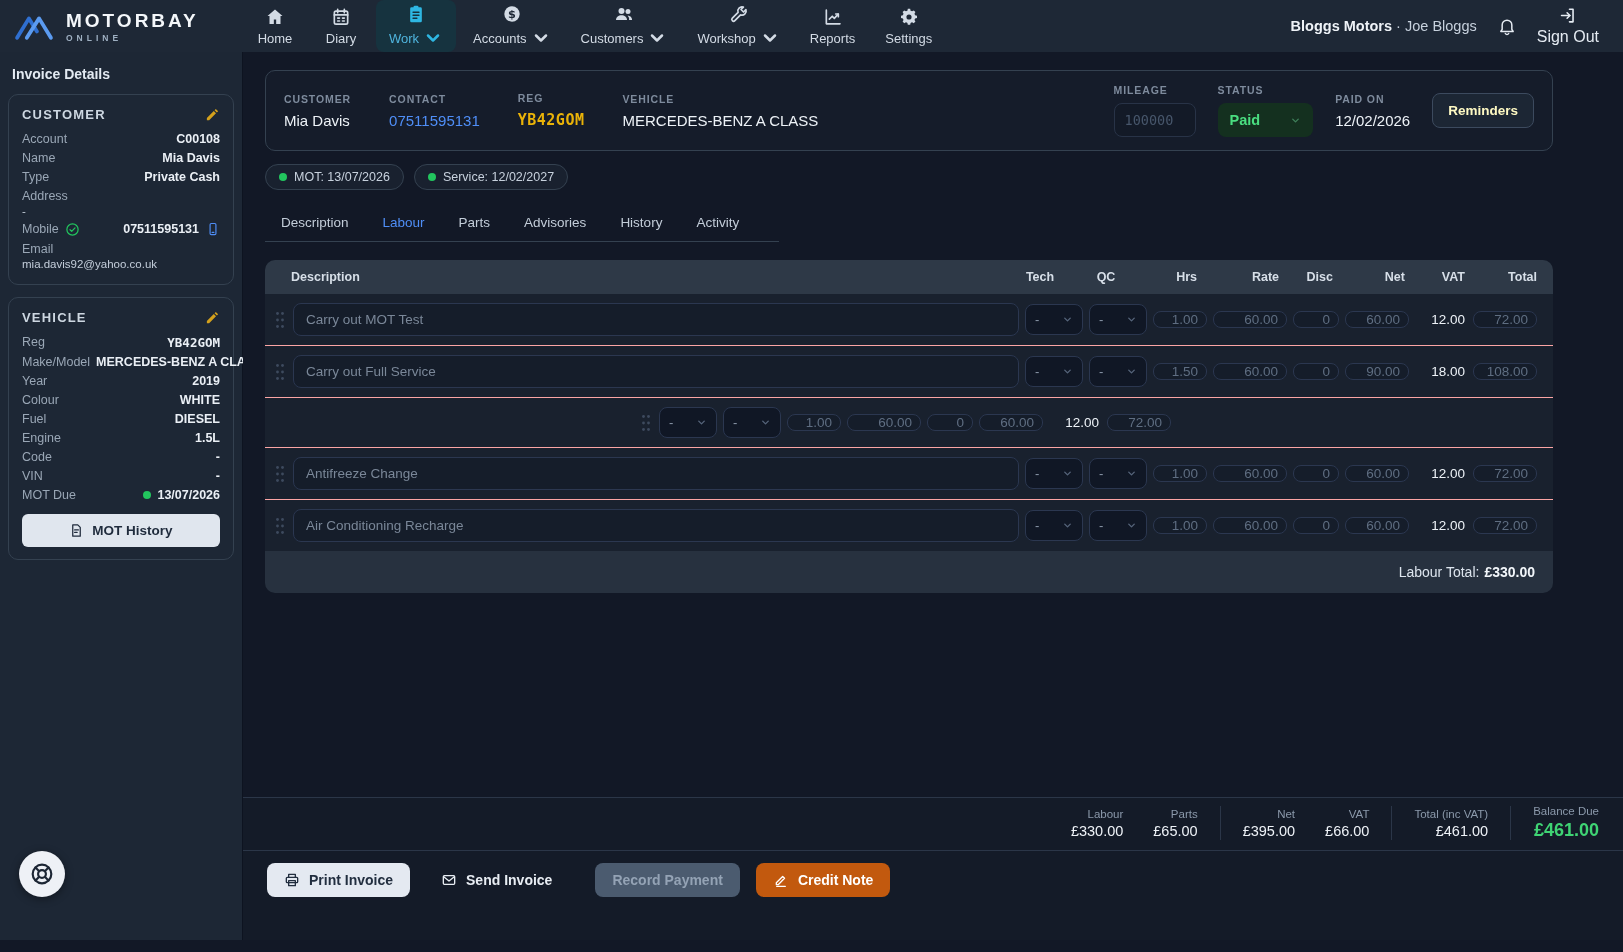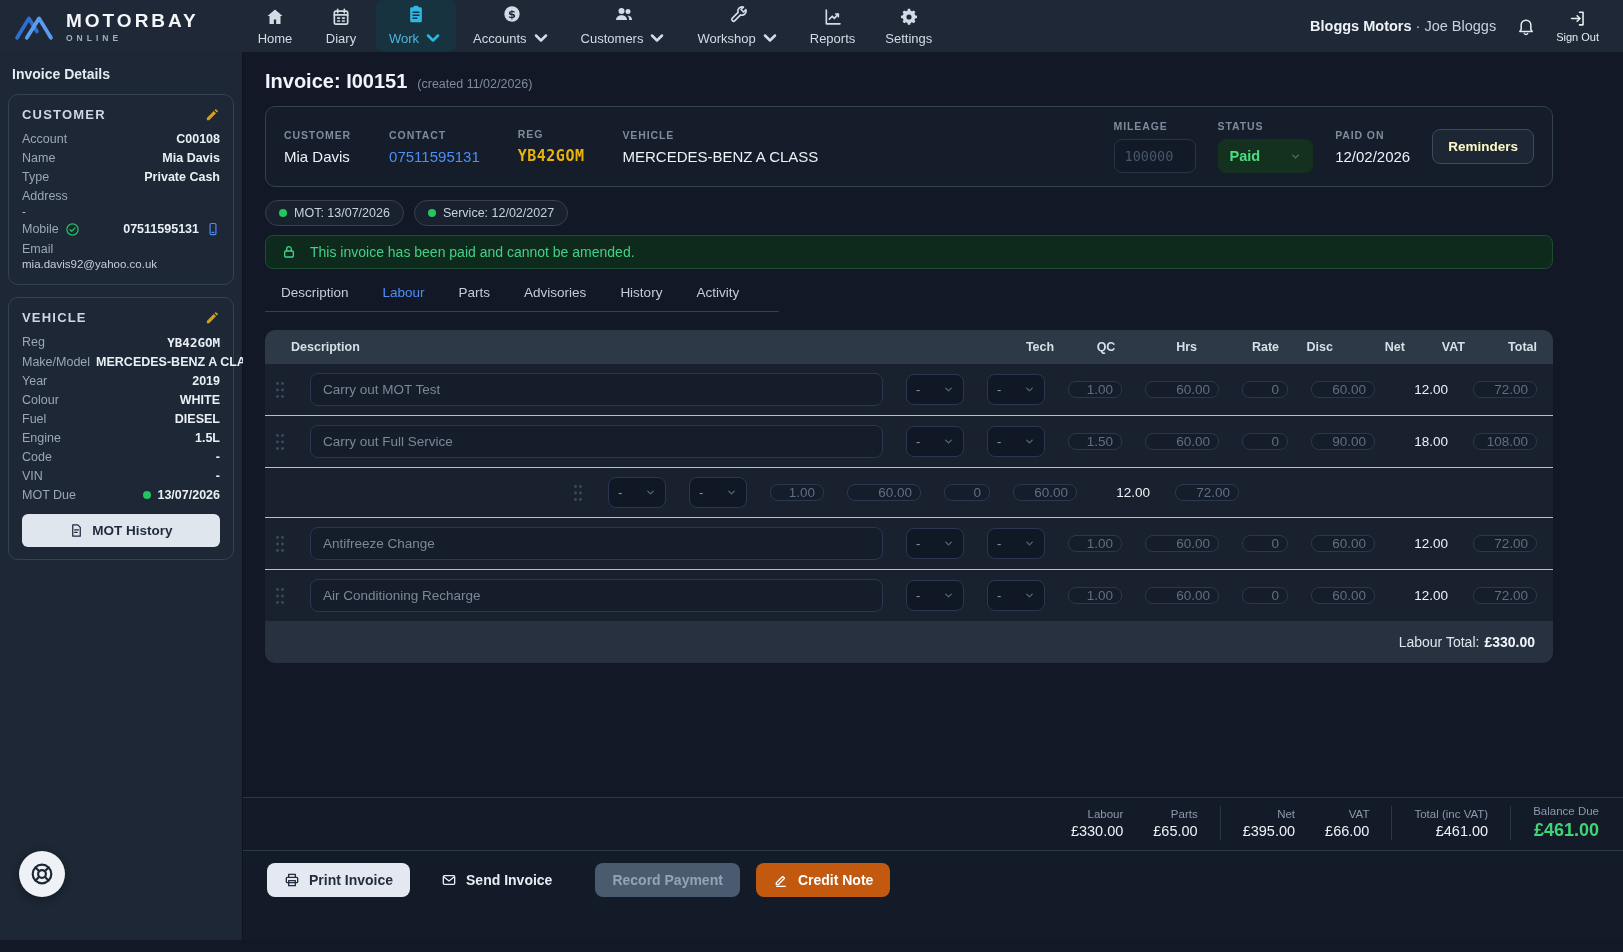--- a/index.html
+++ b/index.html
@@ -20,21 +20,21 @@
   .nav-item { height:52px; min-width:62px; padding:0 13px; border-radius:8px; display:flex; flex-direction:column; align-items:center; justify-content:center; gap:4px; color:#d3dbe5; font-size:13px; cursor:pointer; }
   .nav-item svg { width:20px; height:20px; color:#d3dbe5; }
   .nav-item .nav-label { display:flex; align-items:center; gap:4px; white-space:nowrap; }
   .nav-item.active { background:#16333f; color:#4fb4dd; }
   .nav-item.active svg { color:#2eb7e2; }
   .chev { width:11px; height:11px; }
   .user-area { margin-left:auto; display:flex; align-items:center; gap:20px; }
   .account-text { font-size:14.5px; color:#c7d1dd; white-space:nowrap; }
   .account-text .company { font-weight:700; color:#eef2f7; }
   .bell-btn svg { width:20px; height:20px; color:#e5ebf2; }
-  .signout { display:flex; flex-direction:column; align-items:center; gap:3px; font-size:11px; color:#e5ebf2; cursor:pointer; }
+  .signout { display:flex; flex-direction:column; align-items:center; gap:3px; font-size:16px; color:#e5ebf2; cursor:pointer; }
   .signout svg { width:19px; height:19px; color:#e5ebf2; }
 
   
   .layout { display:flex; height:888px; }
   .sidebar { width:243px; background:#1d2735; border-right:1px solid #0d1320; padding:8px 8px 0; flex-shrink:0; }
   .sidebar-title { font-size:14px; font-weight:700; color:#e3eaf2; padding:6px 4px 12px; }
   .card { border:1px solid #344150; border-radius:10px; padding:12px 13px; margin-bottom:12px; background:#1d2735; }
   .card-head { display:flex; justify-content:space-between; align-items:center; margin-bottom:7px; }
   .card-title { font-size:13px; font-weight:700; letter-spacing:1.2px; color:#cdd7e1; }
   .edit-btn { cursor:pointer; } .edit-btn svg { width:15px; height:15px; }
@@ -79,21 +79,21 @@
   .tab { font-size:13.5px; color:#c3cdd9; cursor:pointer; white-space:nowrap; }
   .tab.active { color:#4f8ef7; }
 
   
   .ltable { border-radius:10px; overflow:hidden; }
   .lt-head { display:flex; align-items:center; gap:8px; background:#2e3947; padding:10px 16px 10px 26px; font-size:12.5px; font-weight:700; color:#d7dfe8; }
   .h-desc { flex:1; }
   .c-tech { width:58px; } .c-qc { width:58px; } .c-hrs { width:54px; } .c-rate { width:74px; }
   .c-disc { width:46px; } .c-net { width:64px; } .c-vat { width:52px; } .c-total { width:64px; }
   .hcell { text-align:right; } .hcell.center { text-align:center; }
-  .lt-row { display:flex; align-items:center; gap:23px; background:#19212e; padding:9px 16px 9px 8px; }
+  .lt-row { display:flex; align-items:center; gap:6px; background:#19212e; padding:9px 16px 9px 8px; }
   .lt-row + .lt-row { border-top:1px solid #fca5a5;justify-content:center; }
   .handle { width:14px; color:#3d4a5e; display:flex; justify-content:center; cursor:grab; }
   .desc-input { flex:1; background:#151d2a; border:1px solid #2b3750; border-radius:8px; padding:8px 12px; color:#7a8798; font-size:13.5px; font-family:inherit; }
   .mini-sel { background:#101725; border:1px solid #2b3750; border-radius:8px; padding:7px 9px; display:flex; justify-content:space-between; align-items:center; color:#8b98a9; font-size:13px; cursor:pointer; }
   .mini-sel .chev { color:#55647a; }
   .num-input { background:#151d2a; border:1px solid #2b3750; border-radius:8px; padding:0 8px; color:#5f6e82; font-size:13.5px; text-align:right; font-family:inherit; overflow:hidden; white-space:nowrap; }
   .vat-cell { text-align:right; color:#edf2f7; font-size:13.5px; padding-right:2px; }
   .lt-foot { display:flex; justify-content:flex-end; align-items:center; background:#27313f; padding:13px 18px; font-size:14px; color:#dde5ee; }
   .lt-foot b { margin-left:5px; color:#f2f6fa; }
 
@@ -348,24 +348,20 @@
             <path d="M6 3h8l4 4v14H6z"></path>
             <path d="M9 11h6M9 15h4"></path>
           </svg>
         <span>MOT History</span>
       </button>
     </div>
   </aside>
 
   <main class="main">
     <div class="main-scroll">
-      <div class="inv-title">
-        <h1><span>Invoice:</span> <span>I00151</span></h1>
-        <span class="inv-created">(created 11/02/2026)</span>
-      </div>
 
       <div class="info-bar">
         <div class="field">
           <div class="f-label">CUSTOMER</div>
           <div class="f-value">Mia Davis</div>
         </div>
         <div class="field">
           <div class="f-label">CONTACT</div>
           <div class="f-value link">07511595131</div>
         </div>
@@ -403,27 +399,20 @@
           <div class="chip">
             <span class="dot"></span>
             <span>MOT: 13/07/2026</span>
           </div>
           <div class="chip">
             <span class="dot"></span>
             <span>Service: 12/02/2027</span>
           </div>
         </div>
 
-      <div class="notice">
-        <svg viewBox="0 0 24 24" fill="none" stroke="currentColor" stroke-width="2" stroke-linecap="round" stroke-linejoin="round">
-            <rect x="5.5" y="10.5" width="13" height="9" rx="1.5"></rect>
-            <path d="M8.5 10.5V7.5a3.5 3.5 0 0 1 7 0v3"></path>
-          </svg>
-        <span>This invoice has been paid and cannot be amended.</span>
-      </div>
 
       <div>
         <div class="tabs" id="tabs">
             <div class="tab">Description</div>
             <div class="tab active">Labour</div>
             <div class="tab">Parts</div>
             <div class="tab">Advisories</div>
             <div class="tab">History</div>
             <div class="tab">Activity</div>
           </div>

